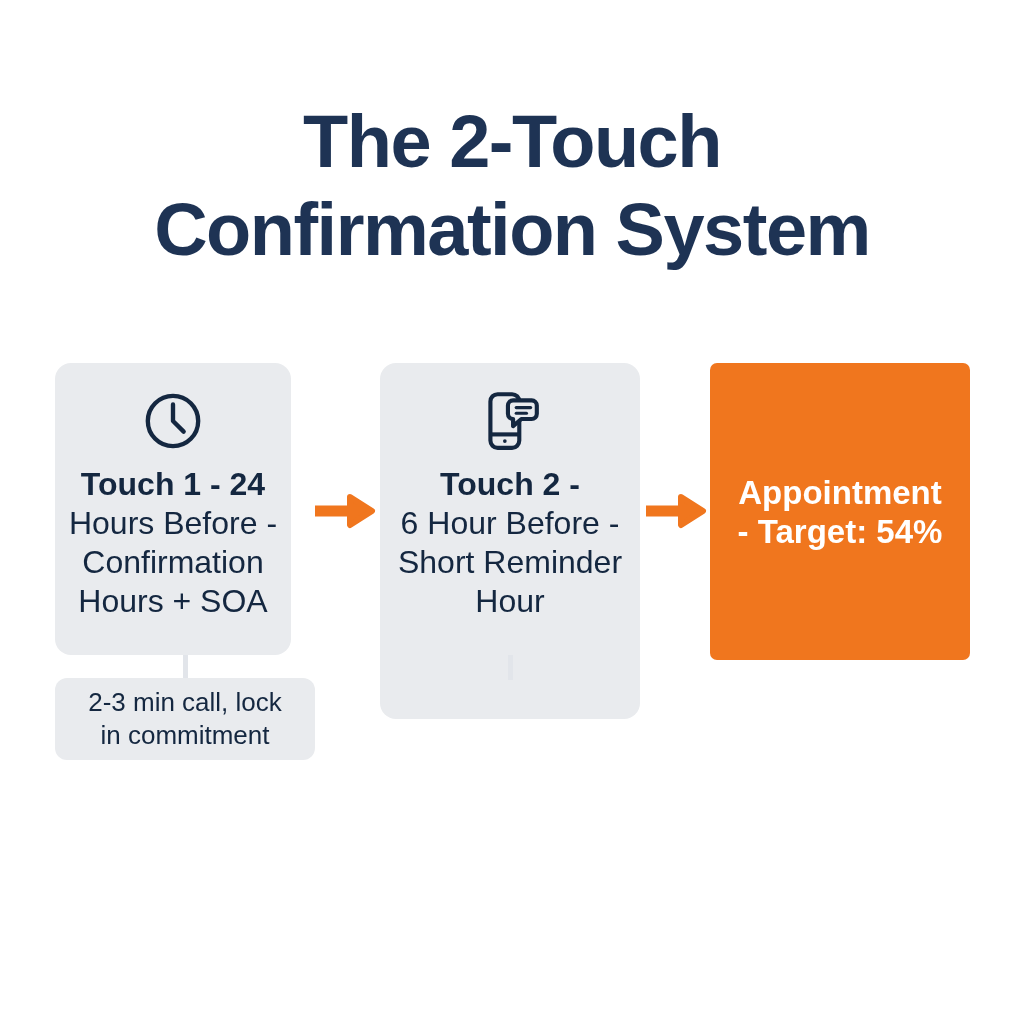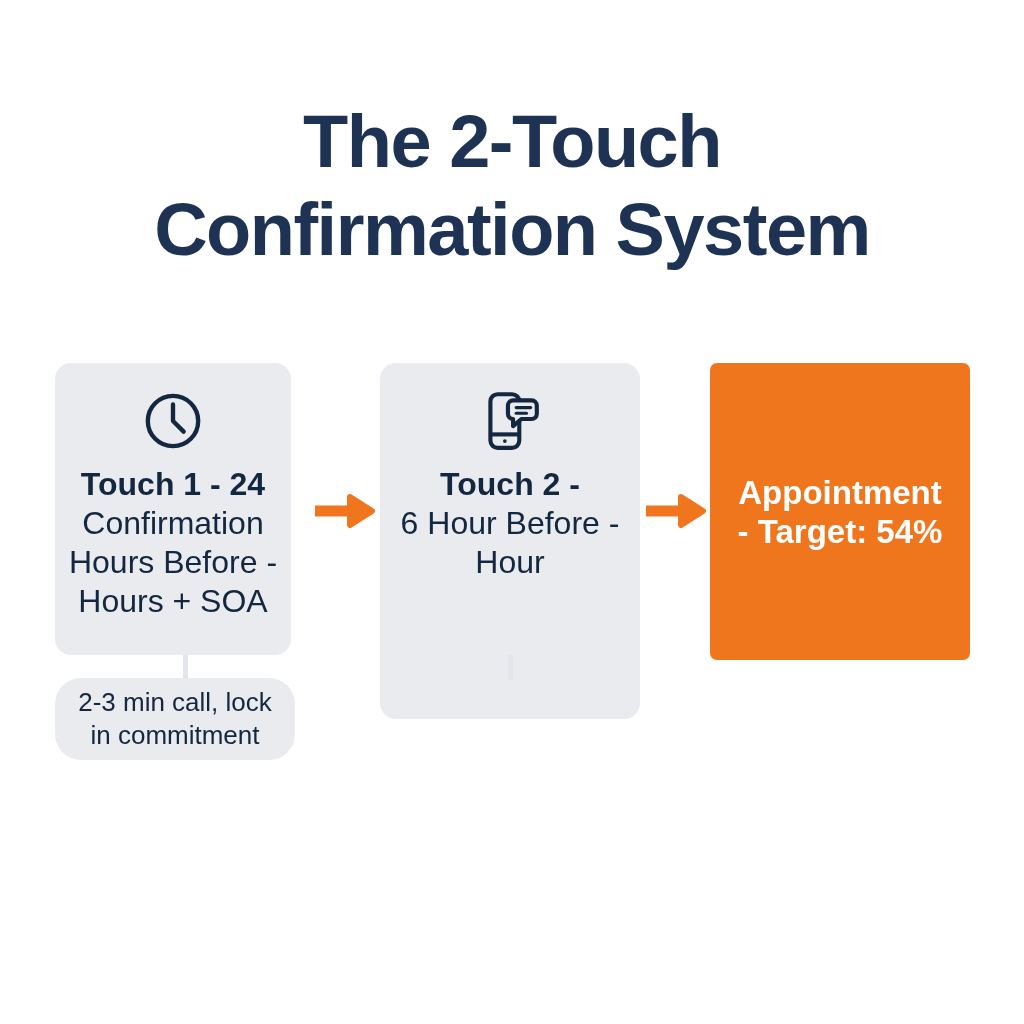--- a/index.html
+++ b/index.html
@@ -121,22 +121,22 @@
 
   <div class="card step" style="left:55px; top:363px; width:236px; height:292px;">
     <span class="step-icon">
       <svg width="62" height="62" viewBox="0 0 64 64" fill="none" stroke="currentColor" stroke-width="4.5">
         <circle cx="32" cy="32" r="26"></circle>
         <path d="M32 15 L32 32 L43 43" stroke-linecap="round" stroke-linejoin="round"></path>
       </svg>
     </span>
     <div class="step-heading">
       <span class="hbold">Touch 1 - 24</span>
+      <span class="hline">Hours Before -</span>
       <span class="hline">Confirmation</span>
-      <span class="hline">Hours Before -</span>
       <span class="hline">Hours + SOA</span>
     </div>
   </div>
 
   <span class="flow-arrow" style="left:313px; top:487px;">
     <svg width="64" height="48" viewBox="0 0 64 48">
       <path d="M2 24 H38" stroke="currentColor" stroke-width="11" stroke-linecap="butt" fill="none"></path>
       <path d="M37 10 L59 24 L37 38 Z" fill="currentColor" stroke="currentColor" stroke-width="6" stroke-linejoin="round"></path>
     </svg>
   </span>
@@ -148,20 +148,21 @@
         <path d="M13 45 H41"></path>
         <circle cx="27" cy="51.5" r="1.8" fill="currentColor" stroke="none"></circle>
         <path d="M35 12 h18 a5 5 0 0 1 5 5 v8 a5 5 0 0 1 -5 5 h-10 l-8 7 v-7 a5 5 0 0 1 -5 -5 v-8 a5 5 0 0 1 5 -5 z" fill="var(--box-gray, #e9ebee)" stroke-linejoin="round"></path>
         <path d="M38 19 H52" stroke-width="3" stroke-linecap="round"></path>
         <path d="M38 24.5 H48" stroke-width="3" stroke-linecap="round"></path>
       </svg>
     </span>
     <div class="step-heading">
       <span class="hbold">Touch 2 -</span>
       <span class="hline">6 Hour Before -</span>
+      <span class="hline">Short Reminder</span>
       <span class="hline">Hour</span>
     </div>
   </div>
 
   <span class="flow-arrow" style="left:644px; top:487px;">
     <svg width="64" height="48" viewBox="0 0 64 48">
       <path d="M2 24 H38" stroke="currentColor" stroke-width="11" stroke-linecap="butt" fill="none"></path>
       <path d="M37 10 L59 24 L37 38 Z" fill="currentColor" stroke="currentColor" stroke-width="6" stroke-linejoin="round"></path>
     </svg>
   </span>
@@ -169,21 +170,21 @@
   <div class="result-card" style="left:710px; top:363px; width:260px; height:297px;border-radius:7px;">
     <div class="result-text">
       <span class="rline">Appointment</span>
       <span class="rline">- Target: 54%</span>
     </div>
   </div>
 
   <span class="connector" style="left:183px; top:655px;"></span>
   <span class="connector" style="left:508px; top:655px;"></span>
 
-  <div class="note" style="left:55px; top:678px; width:240px; height:82px;border-radius:26px;">
+  <div class="note" style="left:55px; top:678px; width:260px; height:82px;">
     <div class="note-text">
       <span class="nline">2-3 min call, lock</span>
       <span class="nline">in commitment</span>
     </div>
   </div>
 
 
 </div>
 
 </body></html>

